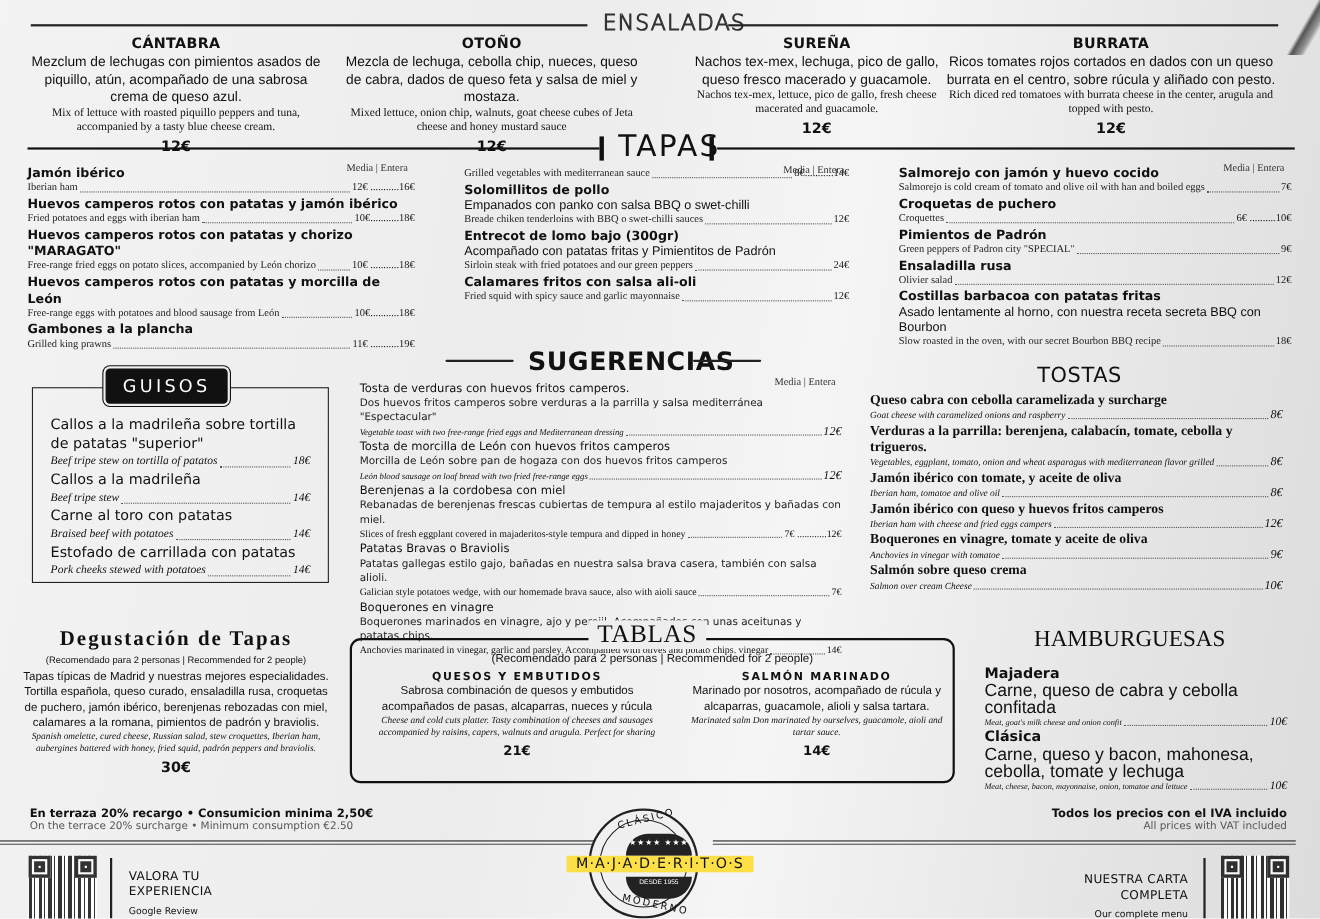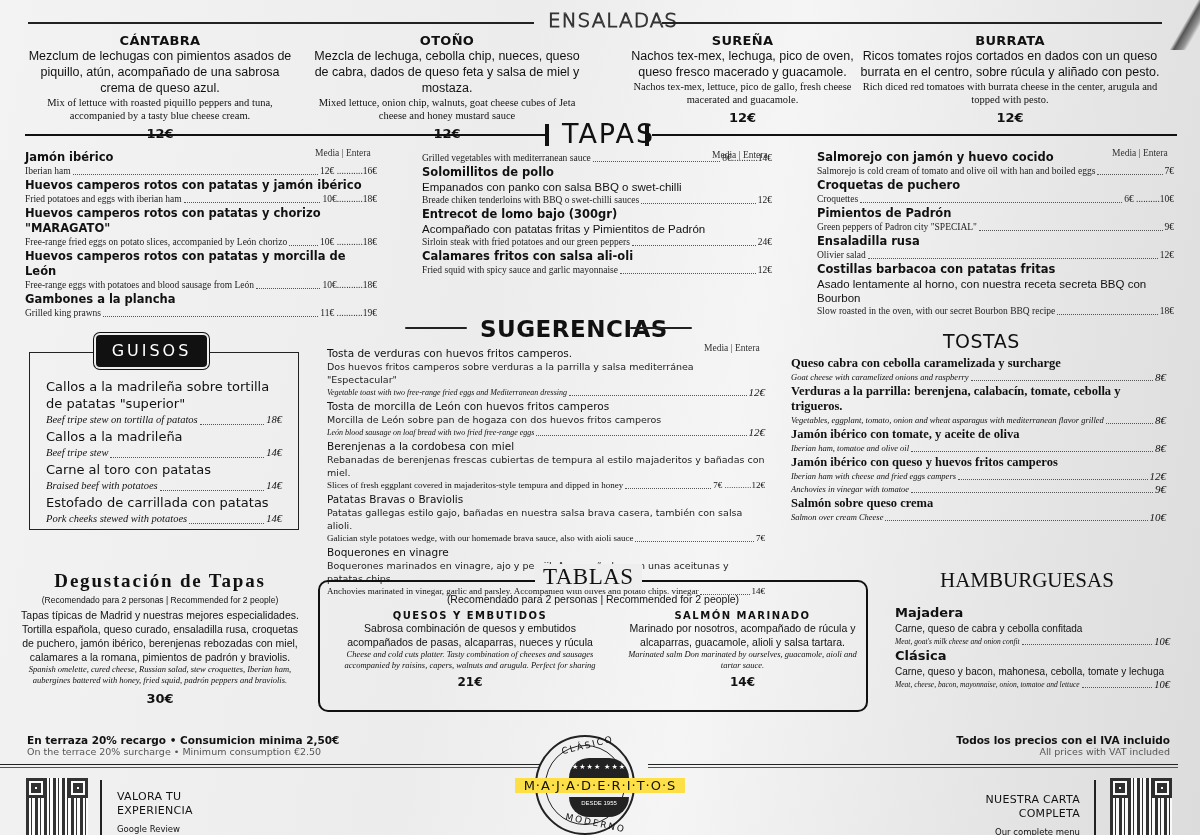--- a/index.html
+++ b/index.html
@@ -71,21 +71,21 @@
   .tablas-rec { position: absolute; left: 318px; width: 550px; top: 593px; text-align: center; font-size: 10.5px; }
   .tb { position: absolute; top: 610px; text-align: center; }
   .tb .nm { font-family: "DejaVu Sans", sans-serif; font-weight: bold; font-size: 10px; letter-spacing: 1.5px; }
   .tb .es { font-size: 10.5px; line-height: 14px; }
   .tb .en { font-family: "Liberation Serif", serif; font-style: italic; font-size: 8.5px; line-height: 11px; }
   .tb .pr { font-family: "DejaVu Sans", sans-serif; font-weight: bold; font-size: 12px; margin-top: 4px; }
 
   
   .ham-title { position: absolute; left: 940px; top: 568px; font-family: "Liberation Serif", serif; font-size: 21px; }
   .h-nm { font-family: "DejaVu Sans", sans-serif; font-weight: bold; font-size: 13px; line-height: 16px; }
-  .h-es { font-size: 10px; line-height: 15px; }
+  .h-es { font-size: 16px; line-height: 15px; }
   .h-en { font-family: "Liberation Serif", serif; font-style: italic; font-size: 7.5px; line-height: 12px; }
   .h-en .p { font-size: 10.5px; }
 
   
   .foot-l1 { position: absolute; left: 27px; top: 734px; font-size: 10.5px; font-weight: bold; font-family: "DejaVu Sans", sans-serif; }
   .foot-l2 { position: absolute; left: 27px; top: 746px; font-size: 9.5px; color: #555; font-family: "DejaVu Sans", sans-serif; }
   .foot-r1 { position: absolute; right: 30px; top: 734px; font-size: 10.5px; font-weight: bold; font-family: "DejaVu Sans", sans-serif; text-align: right; }
   .foot-r2 { position: absolute; right: 30px; top: 746px; font-size: 9.5px; color: #555; font-family: "DejaVu Sans", sans-serif; text-align: right; }
   .dbl { position: absolute; top: 764px; height: 4px; border-top: 1.5px solid #222; border-bottom: 1px solid #555; }
   .qr { position: absolute; width: 62px; height: 60px; background:
@@ -124,21 +124,21 @@
     <div class="pr">12€</div>
   </div>
   <div class="salad" style="left:312px;width:270px">
     <div class="nm">OTOÑO</div>
     <div class="es">Mezcla de lechuga, cebolla chip, nueces, queso de cabra, dados de queso feta y salsa de miel y mostaza.</div>
     <div class="en">Mixed lettuce, onion chip, walnuts, goat cheese cubes of Jeta cheese and honey mustard sauce</div>
     <div class="pr">12€</div>
   </div>
   <div class="salad" style="left:615px;width:255px">
     <div class="nm">SUREÑA</div>
-    <div class="es">Nachos tex-mex, lechuga, pico de oven, queso fresco macerado y guacamole.</div>
+    <div class="es">Nachos tex-mex, lechuga, pico de gallo, queso fresco macerado y guacamole.</div>
     <div class="en">Nachos tex-mex, lettuce, pico de gallo, fresh cheese macerated and guacamole.</div>
     <div class="pr">12€</div>
   </div>
   <div class="salad" style="left:860px;width:300px">
     <div class="nm">BURRATA</div>
     <div class="es">Ricos tomates rojos cortados en dados con un queso burrata en el centro, sobre rúcula y aliñado con pesto.</div>
     <div class="en">Rich diced red tomatoes with burrata cheese in the center, arugula and topped with pesto.</div>
     <div class="pr">12€</div>
   </div>
 </div>
@@ -399,20 +399,21 @@
     </div>
     <div>
       <div class="t-nm">Jamón ibérico con queso y huevos fritos camperos</div>
       <div class="t-en row">
           <span>Iberian ham with cheese and fried eggs campers</span>
           <span class="dots"></span>
           <span class="p">12€</span>
         </div>
     </div>
     <div>
+      <div class="t-nm">Boquerones en vinagre, tomate y aceite de oliva</div>
       <div class="t-en row">
           <span>Anchovies in vinegar with tomatoe</span>
           <span class="dots"></span>
           <span class="p">9€</span>
         </div>
     </div>
     <div>
       <div class="t-nm">Salmón sobre queso crema</div>
       <div class="t-en row">
           <span>Salmon over cream Cheese</span>

